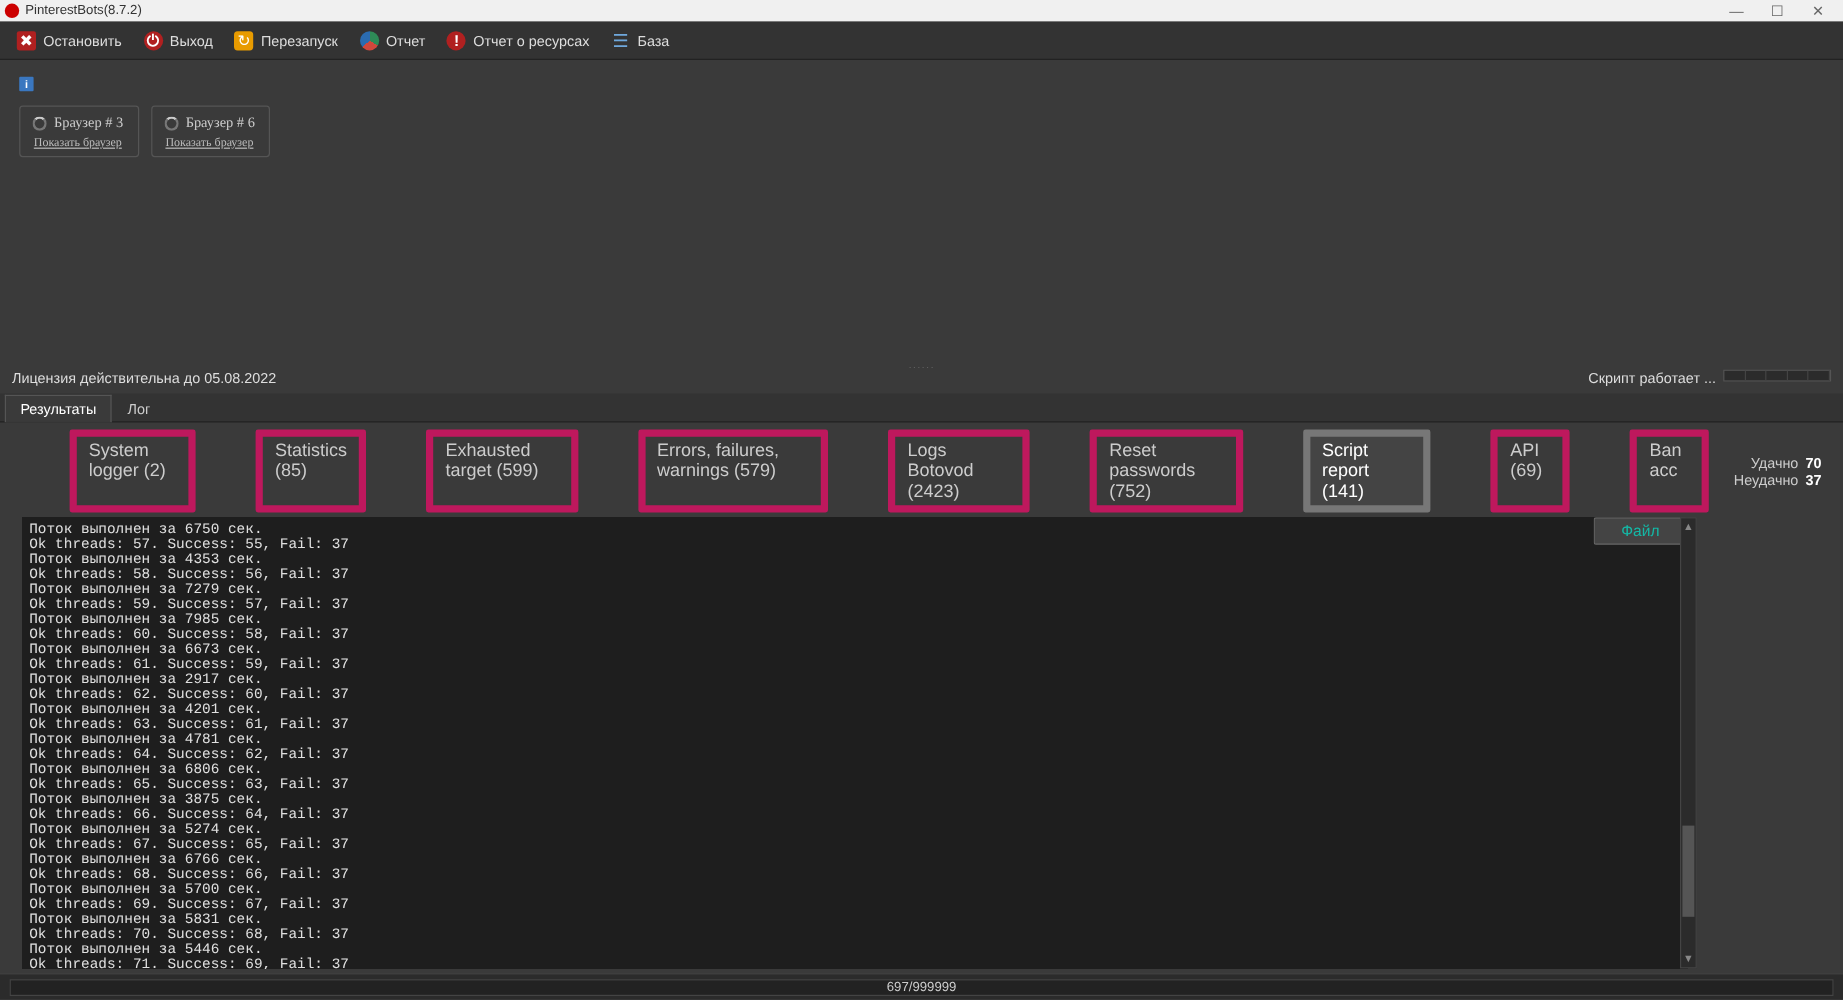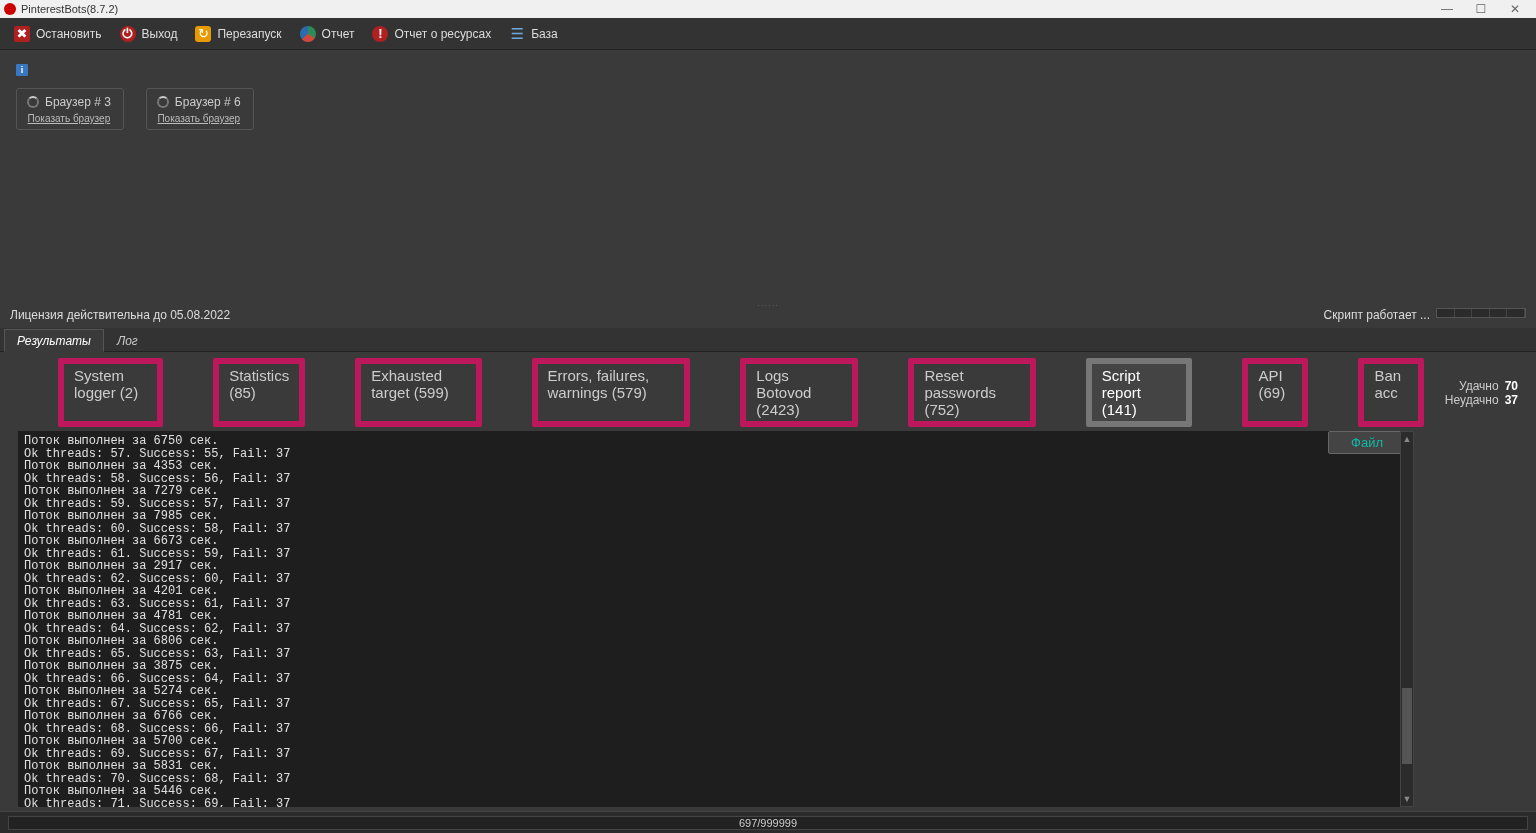--- a/index.html
+++ b/index.html
@@ -15,21 +15,21 @@
   .ico-stop   { background:#b02020; color:#fff; border-radius:2px; }
   .ico-exit   { background:#b02020; color:#fff; border-radius:50%; font-weight:bold; }
   .ico-restart{ background:#e89b00; color:#fff; border-radius:3px; }
   .ico-pie    { background: conic-gradient(#2e8b57 0 120deg,#d0483c 120deg 230deg,#2b6cb0 230deg 360deg); border-radius:50%; }
   .ico-res    { background:#b02020; color:#fff; border-radius:50%; font-weight:bold; }
   .ico-db     { color:#6fa8dc; font-size:15px; }
 
   .upper-section { padding: 10px 16px; }
   .info-row { display:flex; align-items:center; gap:8px; color:#ddd; font-size:12px; padding: 4px 0 12px 0; }
   .info-ico { width:12px; height:12px; background:#3a77c0; color:#fff; font-size:9px; display:flex; align-items:center; justify-content:center; border-radius:1px; font-weight:bold;}
-  .browser-cards { display:flex; gap:22px; }
+  .browser-cards { display:flex; gap:10px;font-family:Liberation Serif, serif; }
   .browser-card { background:#3a3a3a; border:1px solid #555; border-radius:3px; padding:6px 12px 4px 10px; min-width:96px; text-align:center;}
   .browser-card .hdr { display:flex; align-items:center; gap:6px; color:#ccc; font-size:12px; justify-content:center;}
   .browser-card .loading { width:12px; height:12px; border:2px solid #777; border-top-color:#ccc; border-radius:50%; }
   .browser-card .show-link { color:#bbb; text-decoration:underline; font-size:10px; margin-top:4px; cursor:pointer; display:inline-block;}
 
   .resizer { height:6px; display:flex; justify-content:center; align-items:center; color:#666; font-size:8px; letter-spacing:1px; cursor:ns-resize;}
   .status-row { display:flex; padding:0 10px; height:20px; font-size:12px; color:#ddd;}
   .status-row .spacer { flex:1; }
   .progress-tiny { width:90px; height:10px; border:1px solid #555; background:#2b2b2b; margin-left:6px; display:flex;}
   .progress-tiny .seg { flex:1; border-right:1px solid #444; }
@@ -122,21 +122,21 @@
   <span>Скрипт работает ...</span>
   <span class="progress-tiny">
     <span class="seg"></span>
       <span class="seg"></span>
       <span class="seg"></span>
       <span class="seg"></span>
       <span class="seg"></span>
   </span>
 </div>
 
-<div class="main-tabs" style="height:24px;font-style:italic;">
+<div class="main-tabs" style="height:24px;">
   <div class="main-tab active"><span>Результаты</span></div>
   <div class="main-tab"><span>Лог</span></div>
 </div>
 
 <div class="results-area">
   <div class="sub-tabs">
     <div id="subtab-holder" style="display:flex;gap:10px;">
         <div class="sub-tab">System logger (2)</div>
         <div class="sub-tab">Statistics (85)</div>
         <div class="sub-tab">Exhausted target (599)</div>

